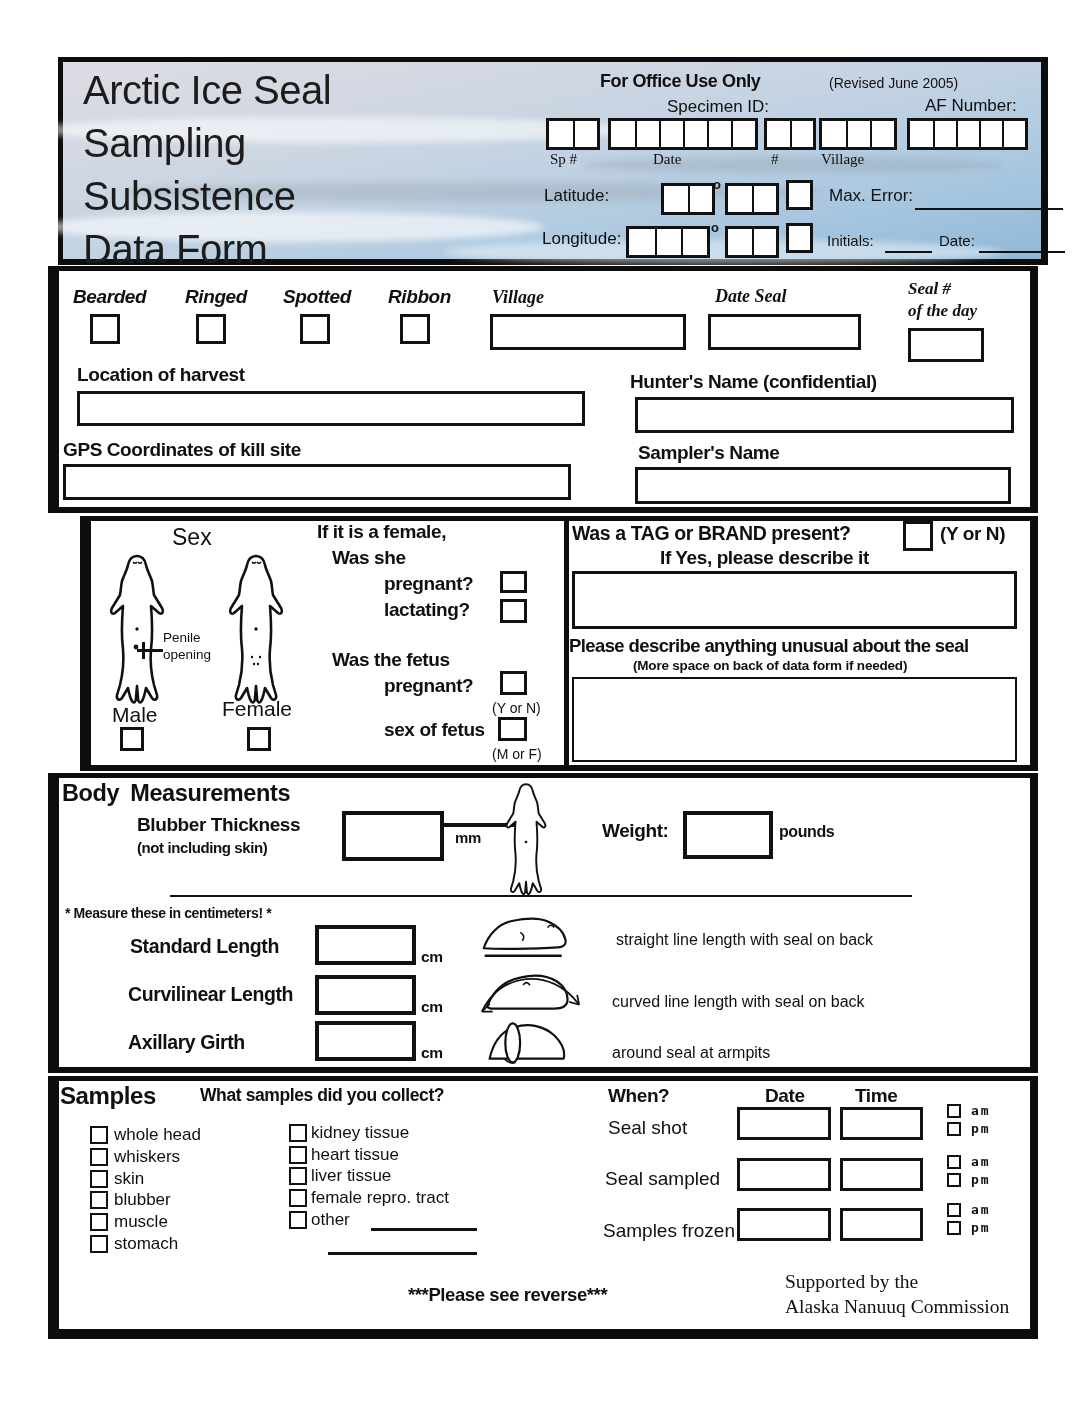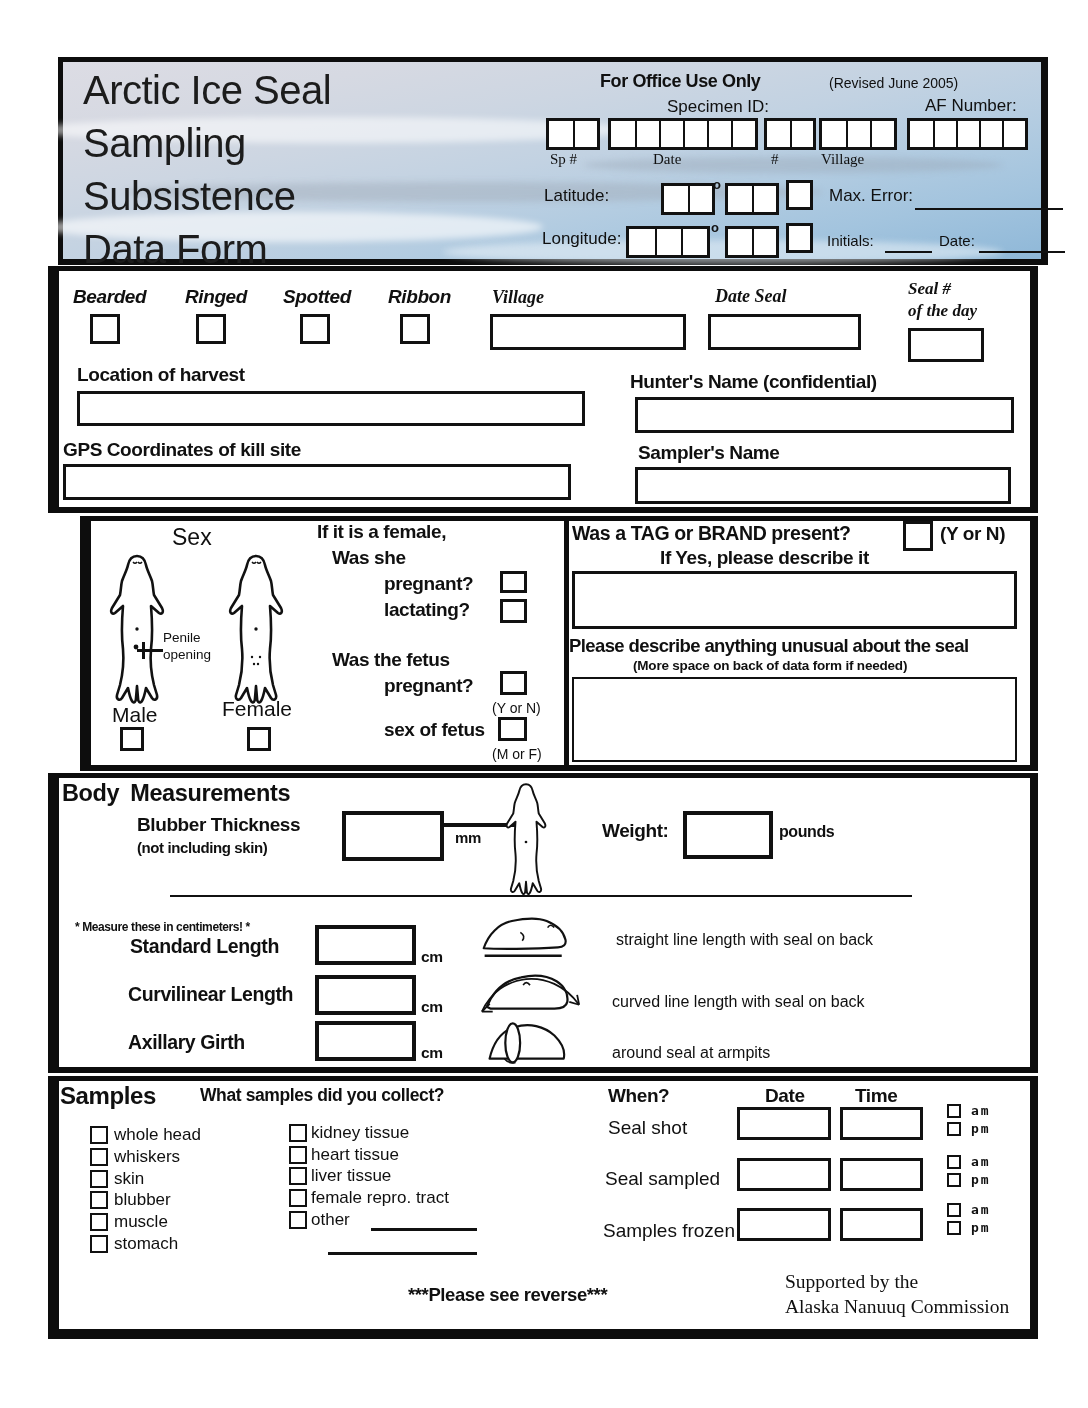--- a/index.html
+++ b/index.html
@@ -232,21 +232,21 @@
       <svg width="46" height="114" viewBox="0 0 60 152">
         <path d="M30 3 C25 3 22 7 21 12 C20 17 17 22 15 28 C14 32 14 37 13 42 L5 55 C3 59 5 62 8 60 L16 53 C15 65 14 80 16 96 C17 108 16 120 13 132 L10 142 C9 147 13 148 15 145 L21 135 C22 140 23 145 25 148 C27 151 29 149 29 145 L30 133 L31 145 C31 149 33 151 35 148 C37 145 38 140 39 135 L45 145 C47 148 51 147 50 142 L47 132 C44 120 43 108 44 96 C46 80 45 65 44 53 L52 60 C55 62 57 59 55 55 L47 42 C46 37 46 32 45 28 C43 22 40 17 39 12 C38 7 35 3 30 3 Z" fill="#fff" stroke="#111" stroke-width="2.6" stroke-linejoin="round"></path>
         <circle cx="30" cy="80" r="1.8" fill="#111"></circle>
       </svg>
     </div>
     <div class="abs lbl f19" style="left:543px;top:42px;">Weight:</div>
     <div class="bx bx4" style="left:624px;top:33px;width:90px;height:48px;"></div>
     <div class="abs lbl f16" style="left:720px;top:45px;">pounds</div>
 
     <div class="abs" style="left:111px;top:117px;width:742px;height:2px;background:#111;"></div>
-    <div class="abs lbl" style="left:16px;top:127px;font-size:12px;margin-top:15px;">* Measure these in centimeters! *</div>
+    <div class="abs lbl" style="left:6px;top:127px;font-size:14px;">* Measure these in centimeters! *</div>
 
     <div class="abs lbl" style="left:71px;top:157px;font-size:19.5px;">Standard Length</div>
     <div class="bx bx4" style="left:256px;top:147px;width:101px;height:40px;"></div>
     <div class="abs lbl" style="left:362px;top:170px;font-size:15.5px;">cm</div>
     <div class="abs" style="left:420px;top:133px;">
       <svg width="94" height="52" viewBox="0 0 100 52">
         <path d="M5 38 C10 23 21 12 35 9 C49 6 62 5 72 9 C82 13 90 20 92 29 C93 34 90 37 84 37 C58 39 18 39 5 38 Z" fill="#fff" stroke="#111" stroke-width="2.3" stroke-linejoin="round"></path>
         <path d="M73 16 q3 -5 7 0" stroke="#111" stroke-width="1.7" fill="none"></path>
         <path d="M44 21 q6 4 2 9" stroke="#111" stroke-width="1.7" fill="none"></path>
         <path d="M6 46 L88 46" stroke="#111" stroke-width="2.6"></path>

